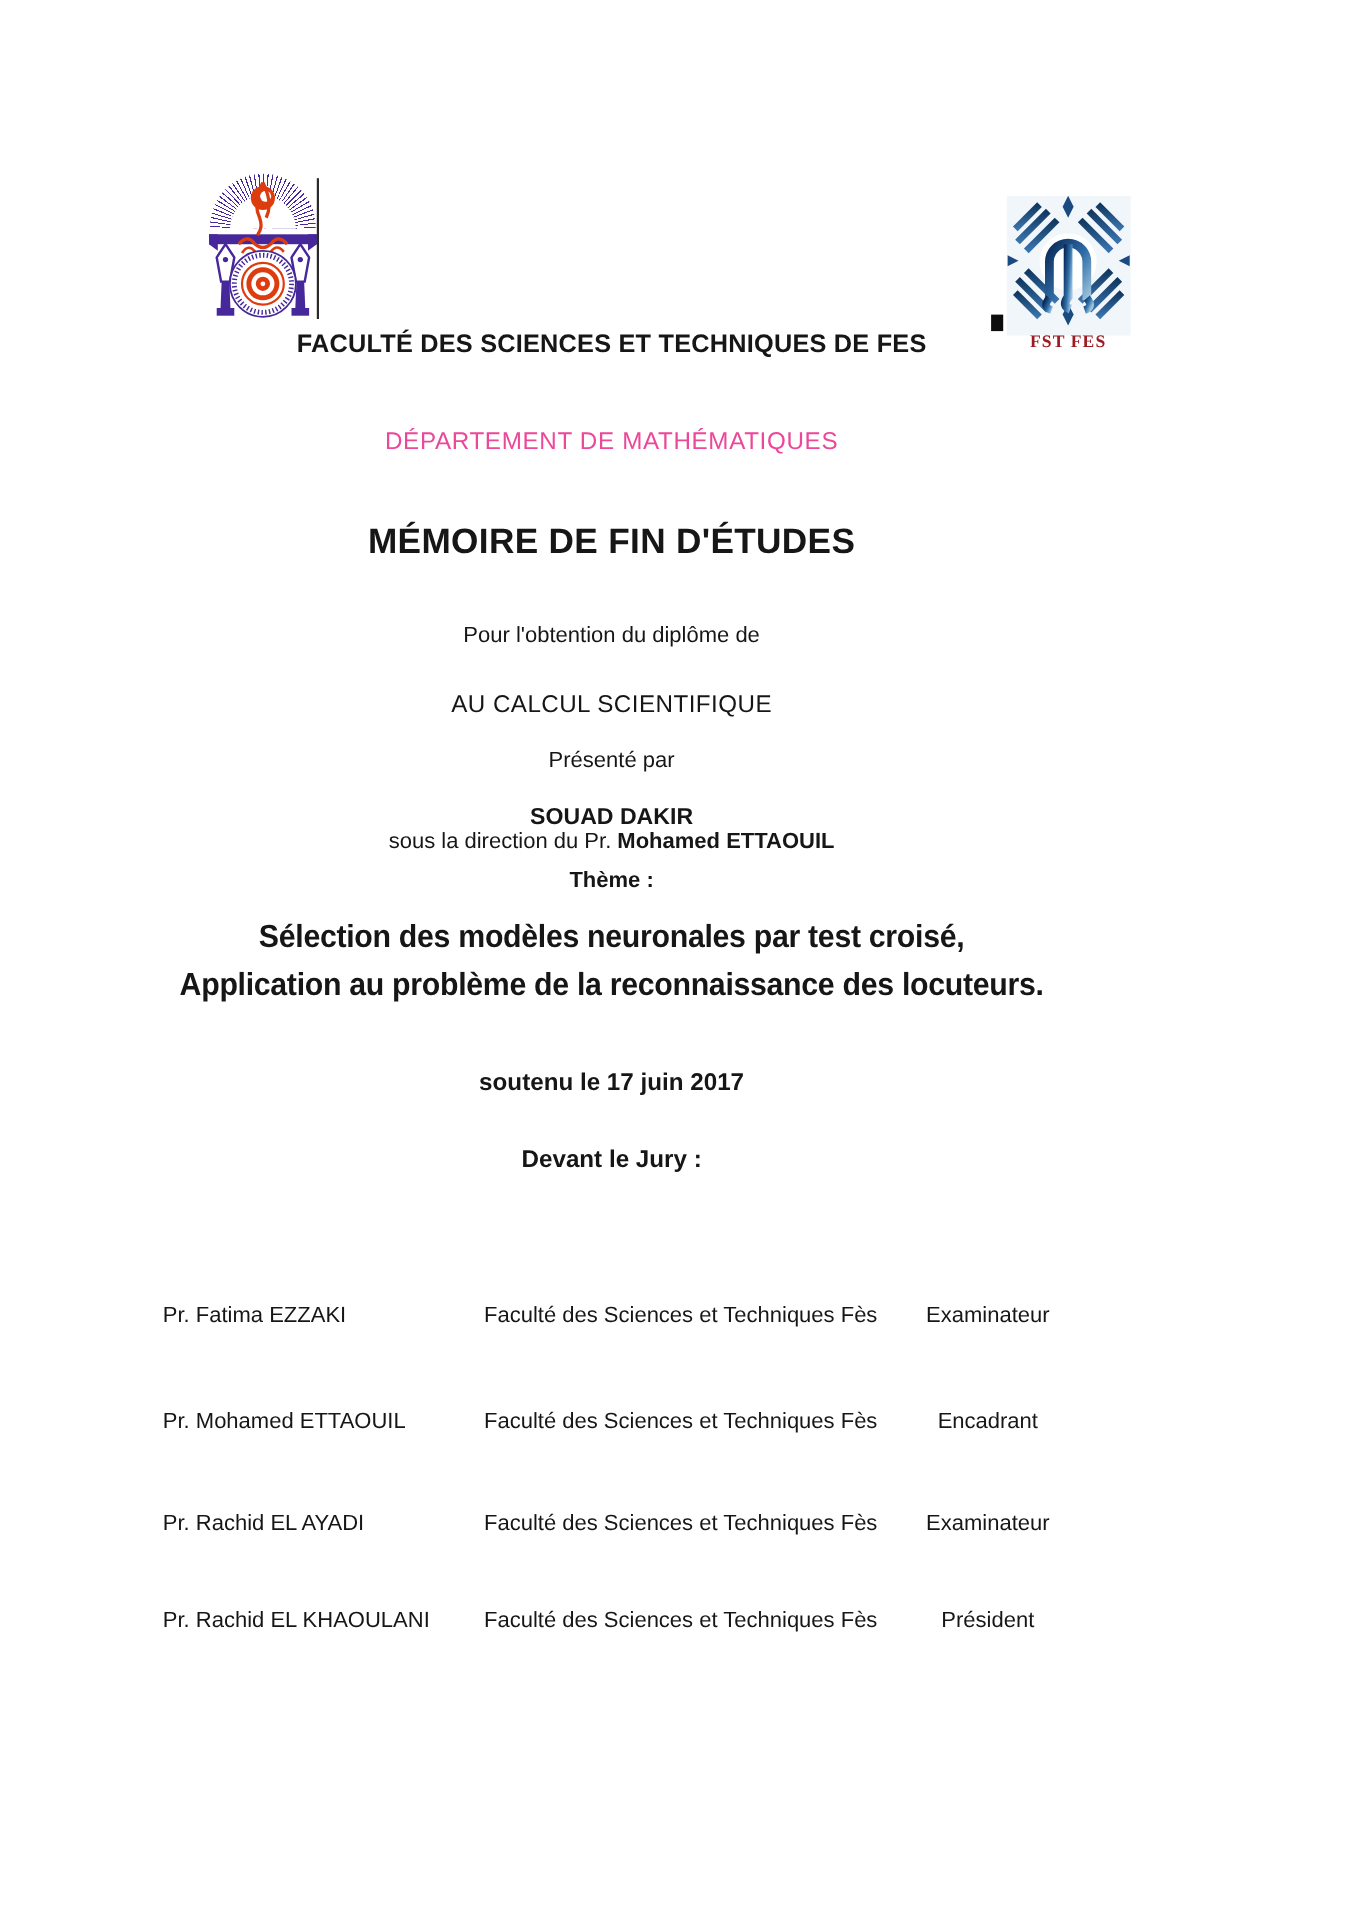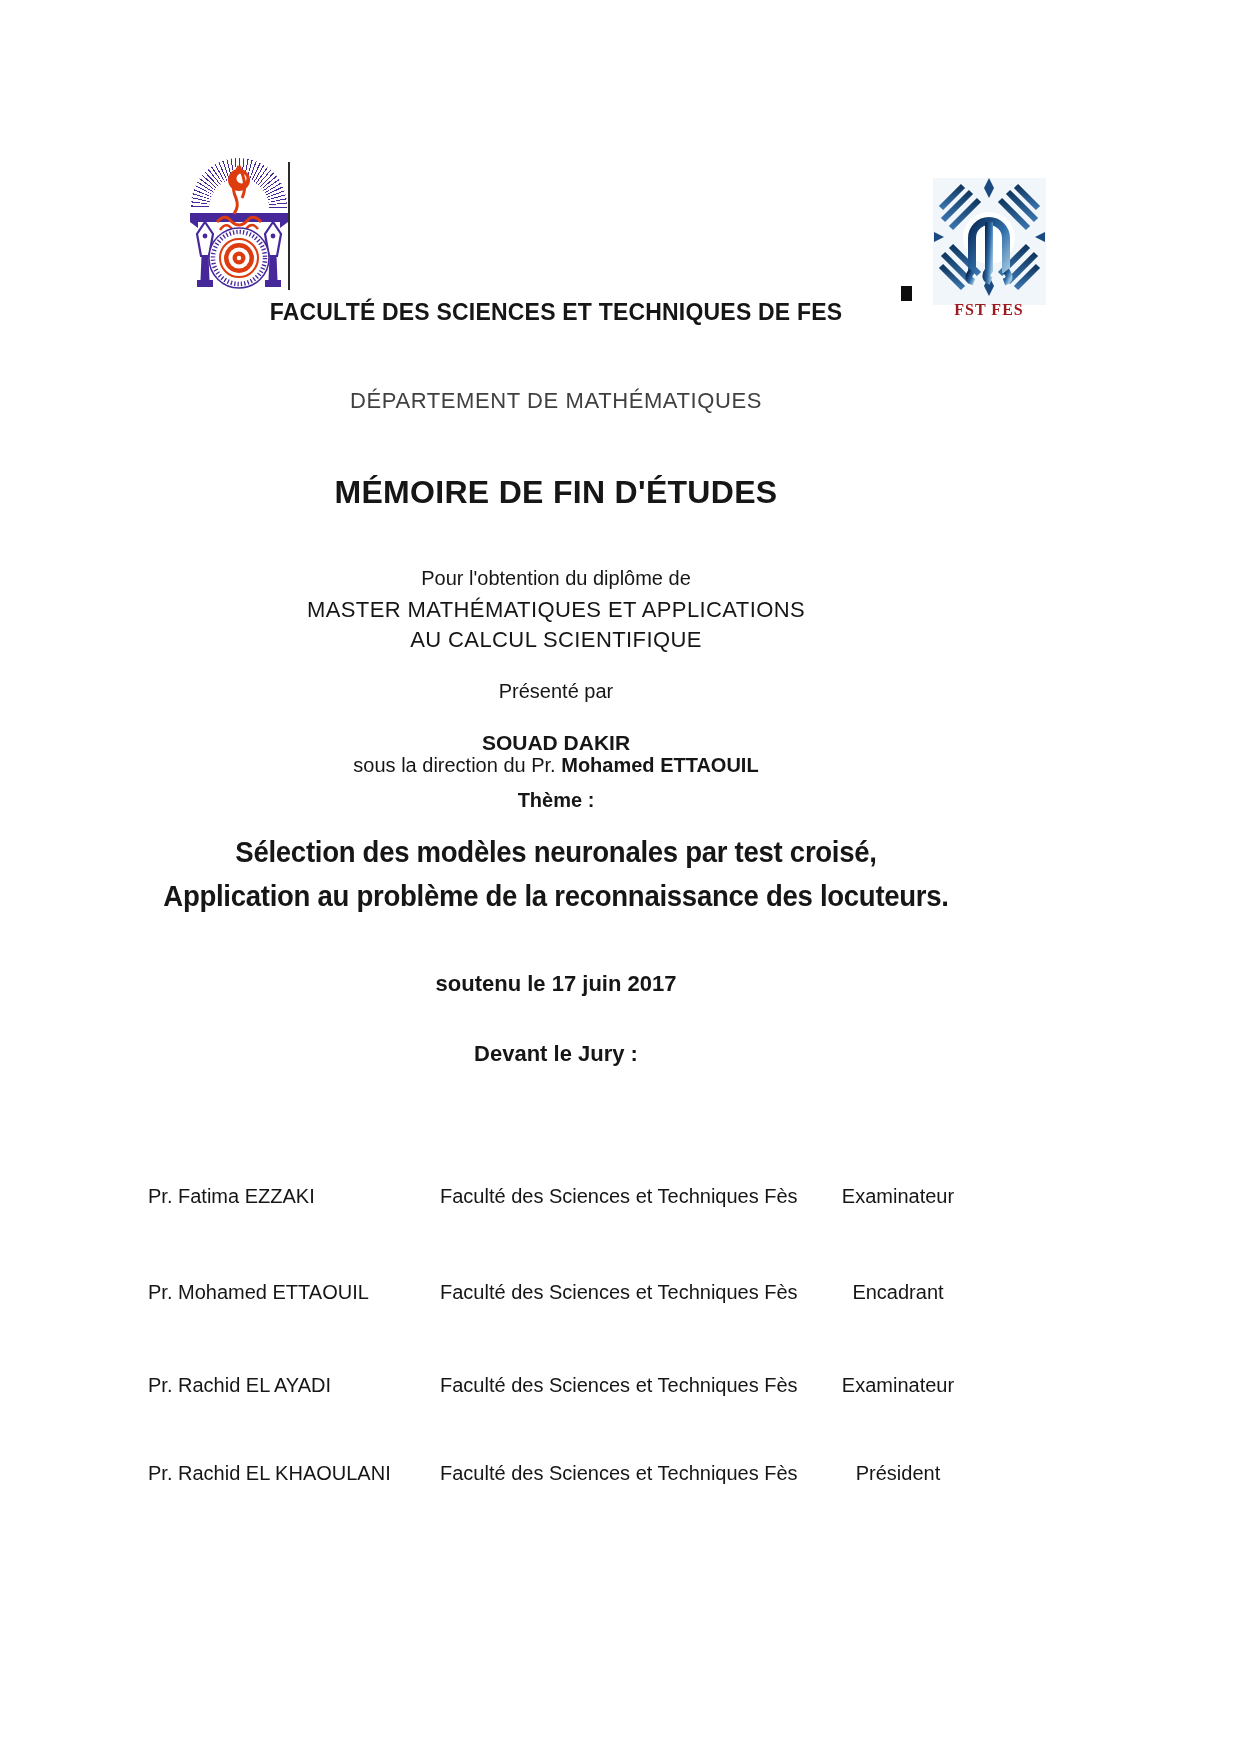--- a/index.html
+++ b/index.html
@@ -17,21 +17,21 @@
   .cl {
     position: absolute;
     left: 50px;
     width: 1012px;
     text-align: center;
     white-space: nowrap;
   }
 
   .university   { top: 268px; font-size: 23px; font-weight: 700; letter-spacing: 0.2px; }
   .faculty      { top: 299px; font-size: 23px; font-weight: 700; letter-spacing: 0.2px; }
-  .department   { top: 388px; font-size: 22px; font-weight: 400; letter-spacing: 0.6px; color:#404040; }
+  .department   { top: 388px; font-size: 22px; font-weight: 400; letter-spacing: 0.6px; color:#ec4899; }
   .main-title   { top: 474px; font-size: 32px; font-weight: 700; letter-spacing: 0.3px; }
   .purpose      { top: 567px; font-size: 20px; }
   .degree1      { top: 597px; font-size: 22px; letter-spacing: 0.4px; }
   .degree2      { top: 627px; font-size: 22px; letter-spacing: 0.4px; }
   .presented    { top: 680px; font-size: 20px; }
   .author       { top: 731px; font-size: 21px; font-weight: 700; }
   .direction    { top: 754px; font-size: 20px; }
   .direction b  { font-weight: 700; }
   .theme        { top: 789px; font-size: 20px; font-weight: 700; }
   .thesis1      { top: 836px; font-size: 29px; font-weight: 700; letter-spacing: -0.3px; transform: scaleX(0.95); transform-origin: center; }
@@ -83,21 +83,21 @@
     position: absolute;
     left: 99px; top: 4px;
     width: 2px; height: 128px;
     background: #2a2a2a;
   }
 
   
   .logo-right {
     position: absolute;
     left: 915px; top: 178px;
-    width: 113px; height: 142px; margin-left: 18px;
+    width: 113px; height: 142px;
   }
   .logo-artifact {
     position: absolute;
     left: 901px; top: 286px;
     width: 11px; height: 15px;
     background: #0d0d0d;
   }
 </style>
 </head>
 <body>
@@ -189,21 +189,20 @@
       <text x="56" y="137" text-anchor="middle" font-size="16" font-weight="bold" fill="#9c1b23" style="font-family:'Liberation Serif',serif; letter-spacing:1px">FST FES</text>
     </svg>
   </div>
   <div class="logo-artifact"></div>
 
   <div class="cl faculty">FACULTÉ DES SCIENCES ET TECHNIQUES DE FES</div>
   <div class="cl department">DÉPARTEMENT DE MATHÉMATIQUES</div>
 
   <div class="cl main-title">MÉMOIRE DE FIN D'ÉTUDES</div>
   <div class="cl purpose">Pour l'obtention du diplôme de</div>
-  <div class="cl degree1">MASTER MATHÉMATIQUES ET APPLICATIONS</div>
   <div class="cl degree2">AU CALCUL SCIENTIFIQUE</div>
   <div class="cl presented">Présenté par</div>
   <div class="cl author">SOUAD DAKIR</div>
   <div class="cl direction"><span>sous la direction du Pr. </span><b>Mohamed ETTAOUIL</b></div>
   <div class="cl theme">Thème :</div>
   <div class="cl thesis1">Sélection des modèles neuronales par test croisé,</div>
   <div class="cl thesis2">Application au problème de la reconnaissance des locuteurs.</div>
   <div class="cl defense-date">soutenu le 17 juin 2017</div>
   <div class="cl jury-head">Devant le Jury :</div>
 

